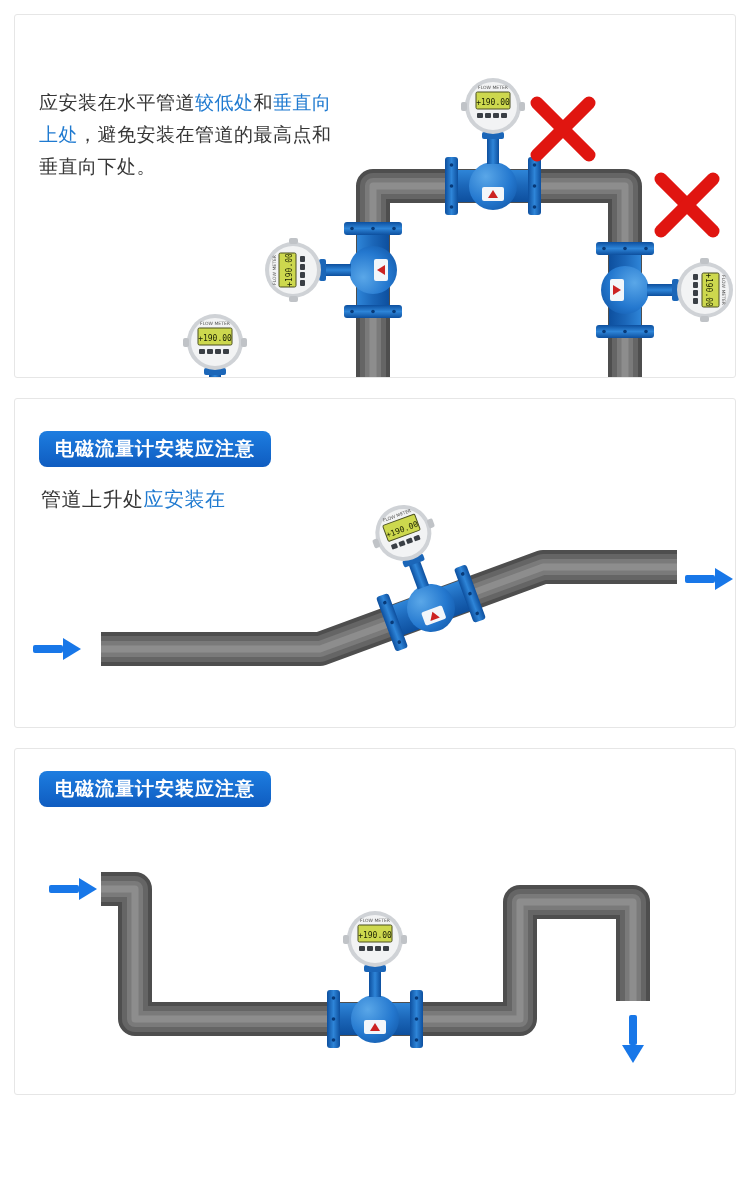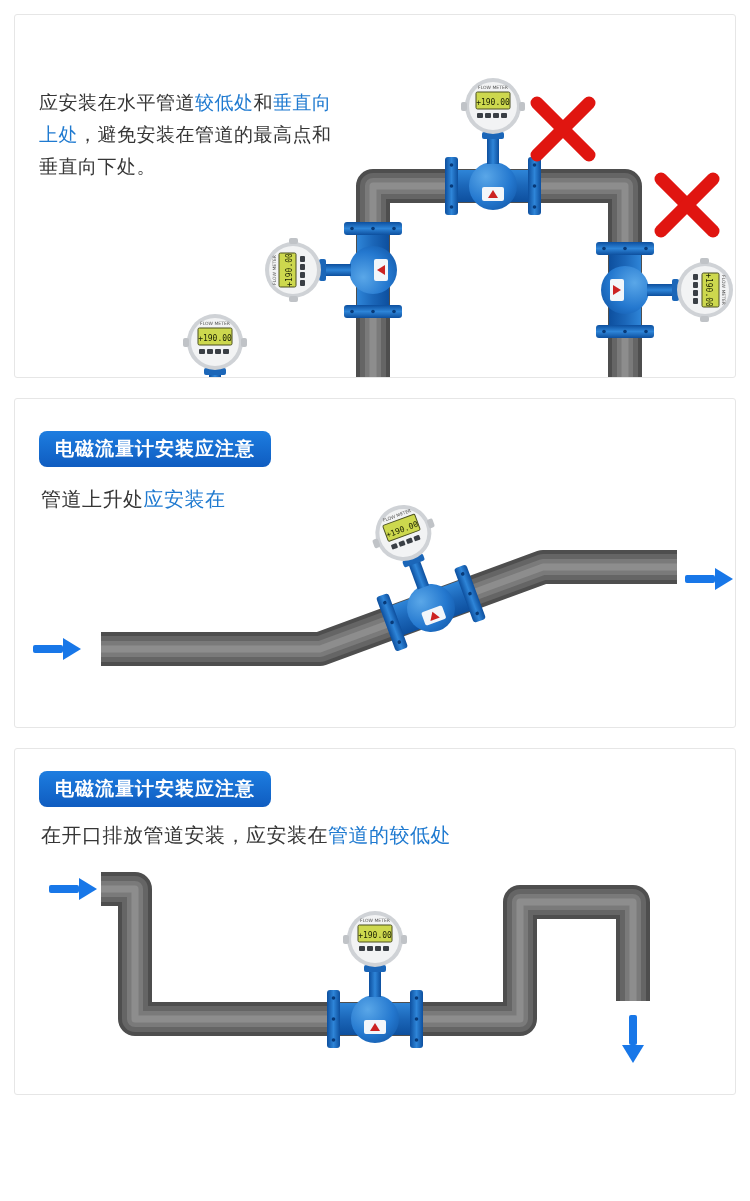--- a/index.html
+++ b/index.html
@@ -159,18 +159,15 @@
         <path d="M86 140 H120 V270 H505 V153 H618 V252" stroke="#656565" stroke-width="26"></path>
         <path d="M86 140 H120 V270 H505 V153 H618 V252" stroke="#7a7a7a" stroke-width="16"></path>
         <path d="M86 140 H120 V270 H505 V153 H618 V252" stroke="#8d8d8d" stroke-width="7"></path>
       </g>
       <use href="#flowmeter" transform="translate(360,270)"></use>
       <use href="#arrow" transform="translate(34,140)"></use>
       <use href="#arrow" transform="translate(618,266) rotate(90)"></use>
     </svg>
 
     <div class="badge p3-badge">电磁流量计安装应注意</div>
-    <p class="note p3-note">
-      <span>在开口排放管道安装，应安装在</span><span class="blue">管道的较低处</span>
-    </p>
   </section>
 
 </div>
 
 </body></html>

